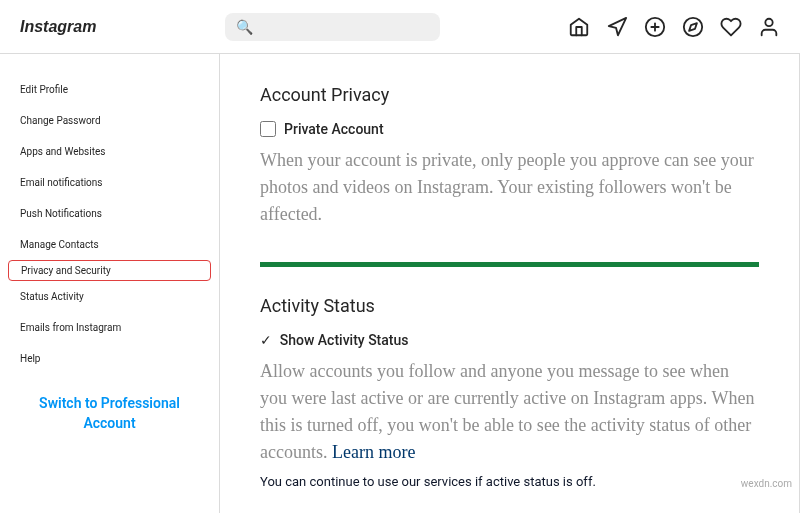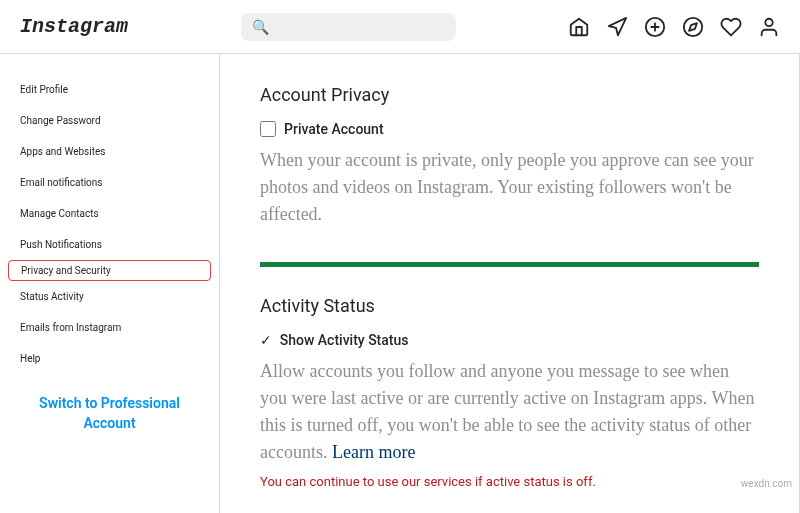--- a/index.html
+++ b/index.html
@@ -12,23 +12,23 @@
       height: 54px;
       display: flex;
       align-items: center;
       padding: 0 20px;
       position: fixed;
       top: 0; left: 0; right: 0;
       z-index: 100;
       justify-content: space-between;
     }
     .header-logo {
-      font-family: Liberation Mono, monospace;
+      font-family: Liberation Sans, sans-serif;
       font-style: italic;
-      font-size: 20px;
+      font-size: 16px;
       font-weight: bold;
       color: #262626;
     }
     .header-search {
       display: flex;
       align-items: center;
       background: #efefef;
       border-radius: 8px;
       padding: 6px 12px;
       width: 215px;
@@ -160,21 +160,21 @@
       margin-bottom: 6px;
       font-family: Liberation Serif, serif;
     }
     .section-desc a {
       color: #00376b;
       text-decoration: none;
       font-weight: 500;
     }
     .section-note {
       font-size: 13px;
-      color: #b91c1c;
+      color: #0f172a;
       line-height: 1.5;
     }
 
     .watermark {
       position: fixed;
       bottom: 24px;
       right: 8px;
       font-size: 10px;
       color: #aaa;
     }
@@ -226,22 +226,22 @@
   </div>
 </header>
 
 <div class="page-wrapper">
 
   <nav class="sidebar">
     <div class="sidebar-item">Edit Profile</div>
     <div class="sidebar-item">Change Password</div>
     <div class="sidebar-item">Apps and Websites</div>
     <div class="sidebar-item">Email notifications</div>
+    <div class="sidebar-item">Push Notifications</div>
     <div class="sidebar-item">Manage Contacts</div>
-    <div class="sidebar-item">Push Notifications</div>
     <div class="sidebar-item active">Privacy and Security</div>
     <div class="sidebar-item">Status Activity</div>
     <div class="sidebar-item">Emails from Instagram</div>
     <div class="sidebar-item">Help</div>
     <div class="sidebar-switch">
       <a href="#">
         <span>Switch to Professional</span><br>
         <span>Account</span>
       </a>
     </div>

